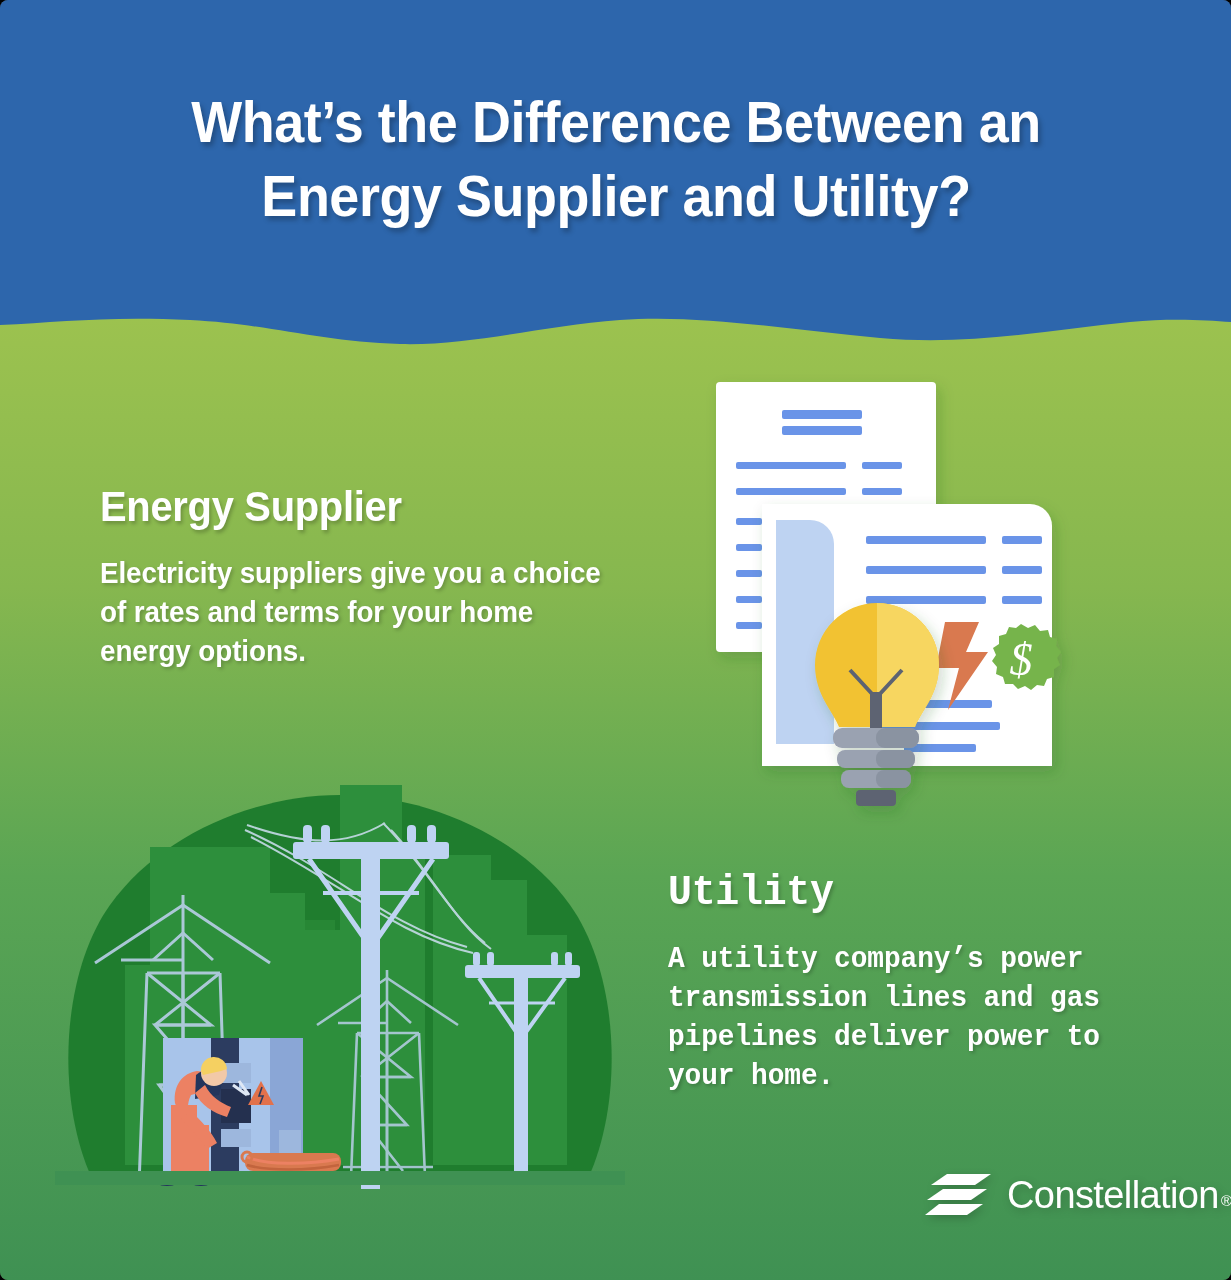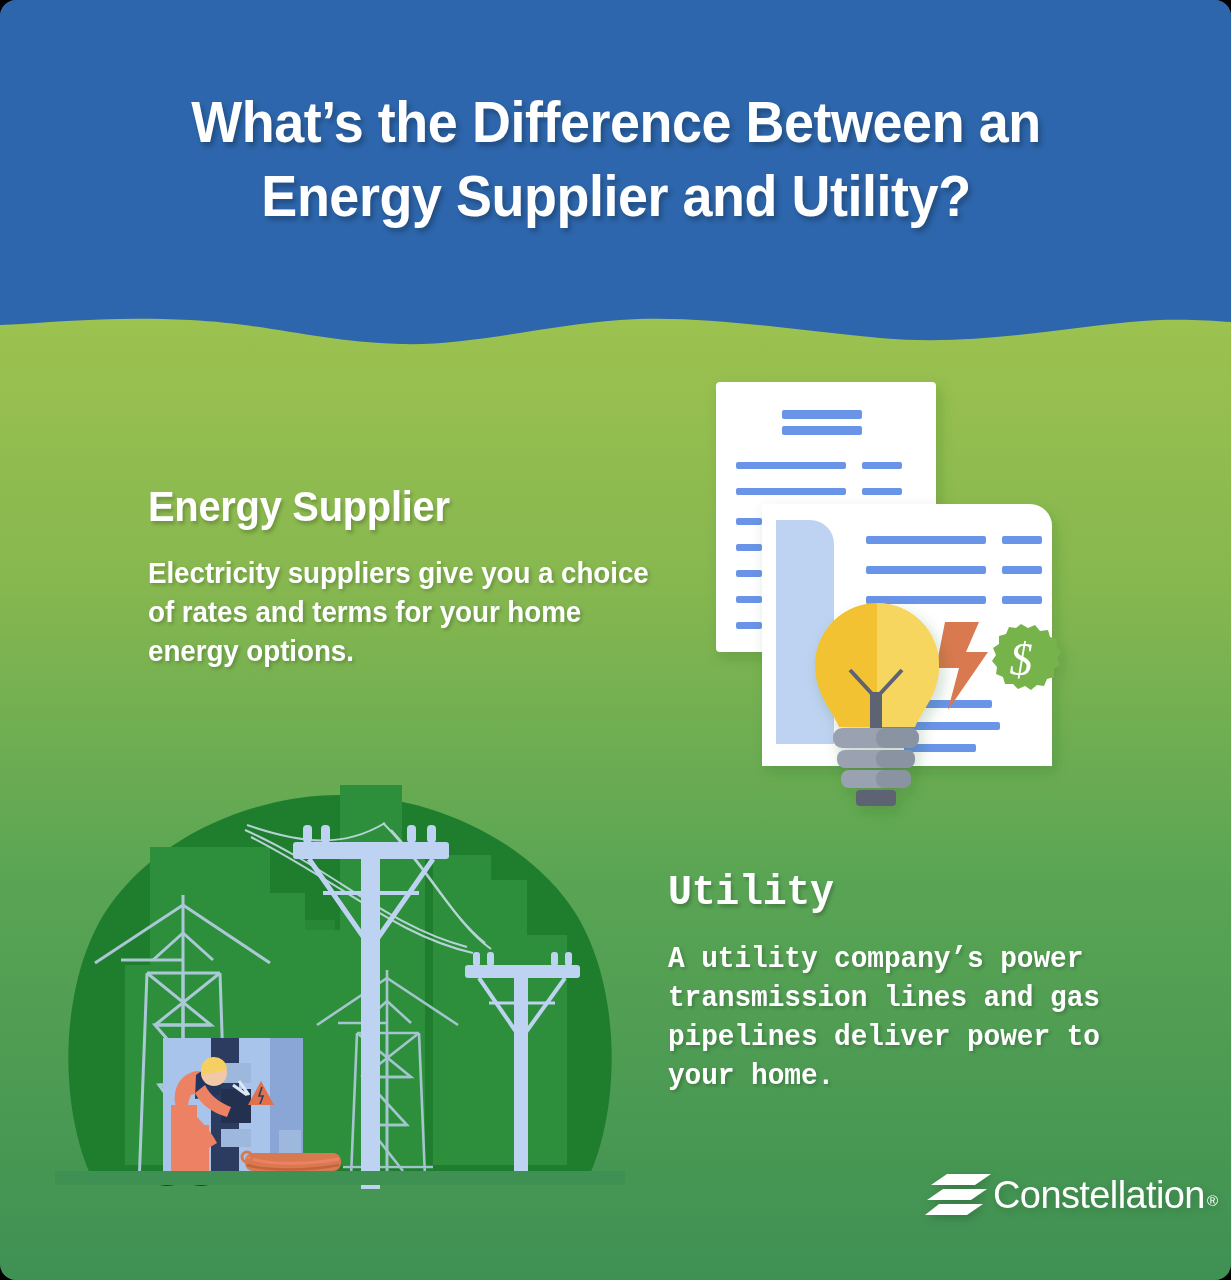--- a/index.html
+++ b/index.html
@@ -1,20 +1,20 @@
 <!DOCTYPE html>
 <html><head>
 <meta charset="utf-8">
 <style>
   html,body{margin:0;padding:0;background:#000;}
   body{width:1231px;height:1280px;overflow:hidden;
        font-family:"Liberation Sans","DejaVu Sans",sans-serif;}
 
   #card{position:absolute;left:0;top:0;width:1231px;height:1280px;
-        border-radius:16px;overflow:hidden;background:#404040;}
+        border-radius:8px;overflow:hidden;background:#404040;}
 
   
   .bg-blue{position:absolute;left:0;top:0;width:100%;height:400px;background:#2d66ac;}
   .bg-green{position:absolute;left:0;top:0;width:100%;height:100%;}
   .bg-green svg{display:block;width:100%;height:100%;}
 
   
   #header{position:absolute;left:0;top:0;width:100%;height:318px;
           display:flex;align-items:center;justify-content:center;}
   #title{margin:0;color:#fff;text-align:center;font-weight:bold;
@@ -26,32 +26,32 @@
   
   .block{position:absolute;}
   .block h2{margin:0 0 26px 0;color:#fff;font-weight:bold;font-size:42px;
             line-height:1;letter-spacing:-0.3px;
             transform:scaleX(.95);transform-origin:left center;
             text-shadow:2px 3px 4px rgba(0,0,0,.22);}
   .block p{margin:0;color:#fff;font-weight:bold;font-size:29px;
            line-height:1.35;letter-spacing:-0.1px;
            transform:scaleX(.96);transform-origin:left center;
            text-shadow:2px 2px 4px rgba(0,0,0,.22);}
-  #supplier-block{left:100px;top:486px;width:530px;margin-left:48px;}
+  #supplier-block{left:100px;top:486px;width:530px;}
   #utility-block{left:668px;top:872px;width:470px;font-family:Liberation Mono, monospace;}
 
   
   .art{position:absolute;}
   #doc-art{left:690px;top:370px;width:420px;height:450px;}
   #grid-art{left:55px;top:785px;width:570px;height:400px;}
   .art svg{display:block;width:100%;height:100%;overflow:visible;}
 
   
   #logo{position:absolute;left:925px;top:1172px;
-        display:flex;align-items:center;
+        display:flex;align-items:center;gap:14px;
         filter:drop-shadow(2px 3px 4px rgba(0,0,0,.2));}
   #logo-mark{width:68px;height:46px;}
   #logo-text{color:#fff;font-size:38px;font-weight:normal;letter-spacing:-0.6px;
              white-space:nowrap;position:relative;}
   #logo-reg{font-size:15px;vertical-align:2px;margin-left:2px;}
 </style>
 </head>
 <body>
 
 <div id="card">

